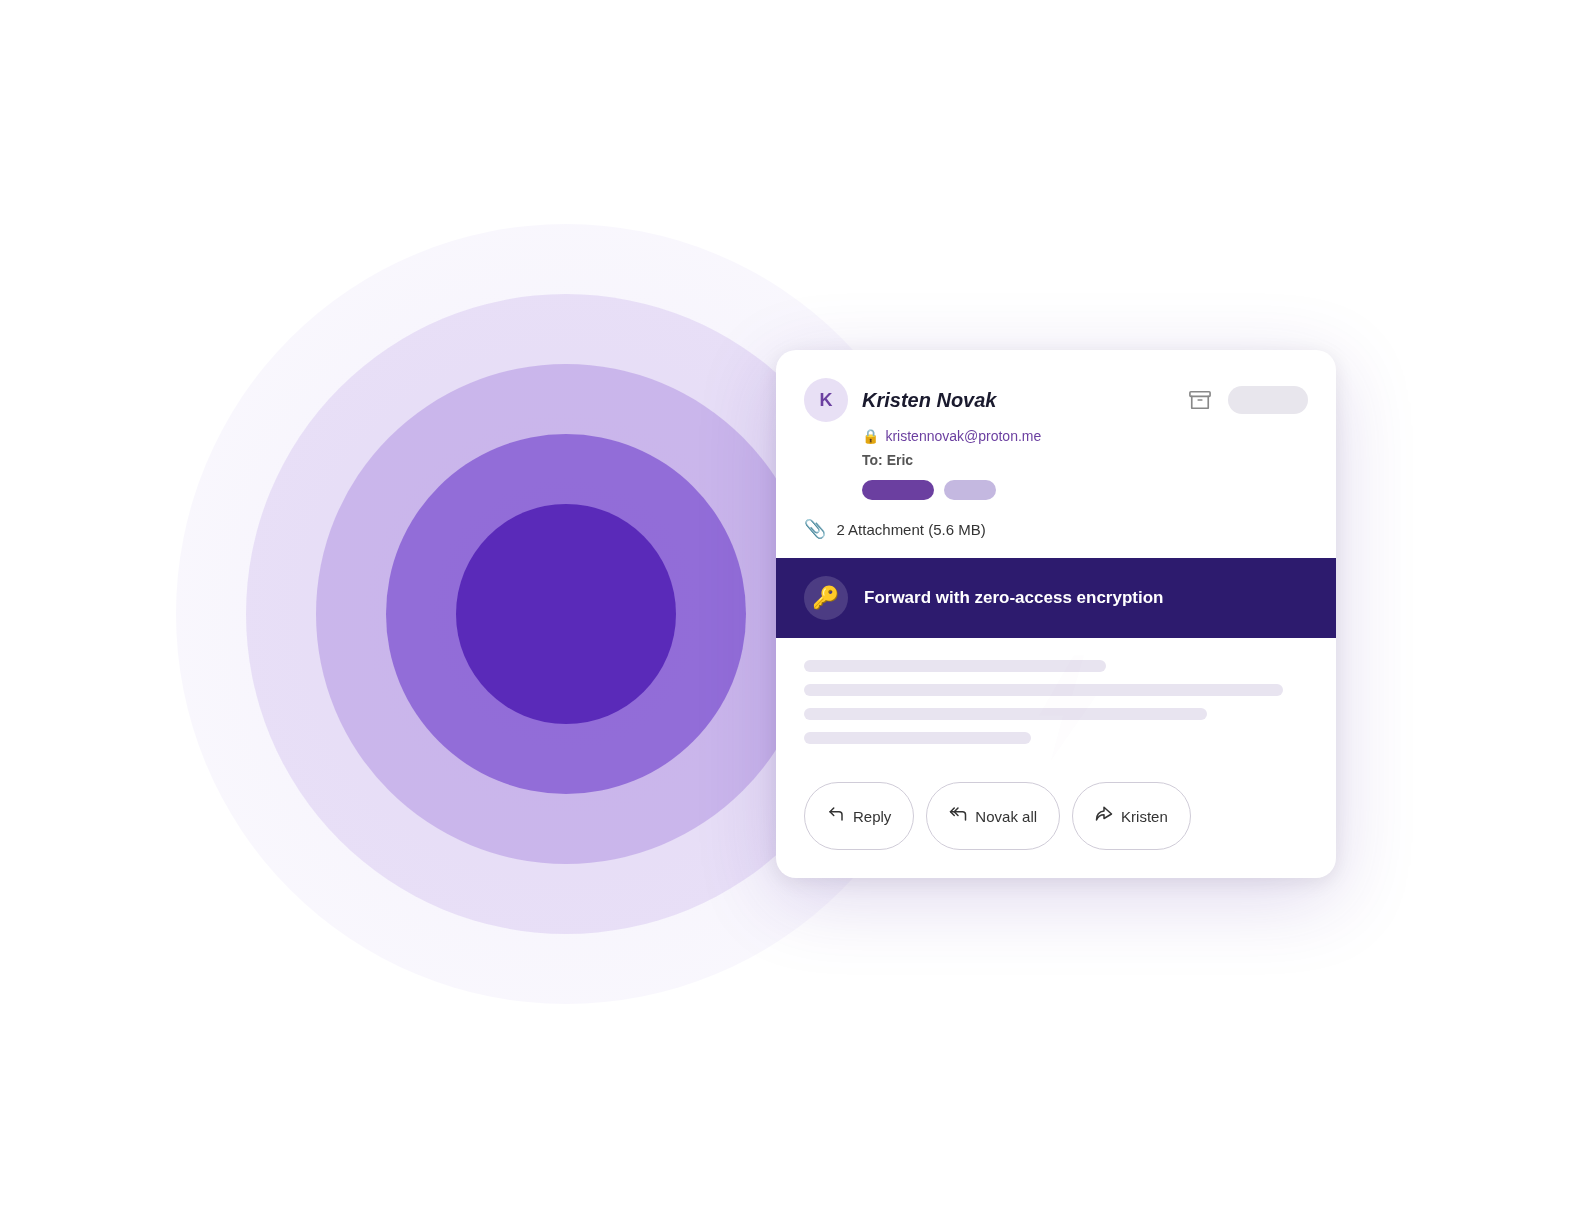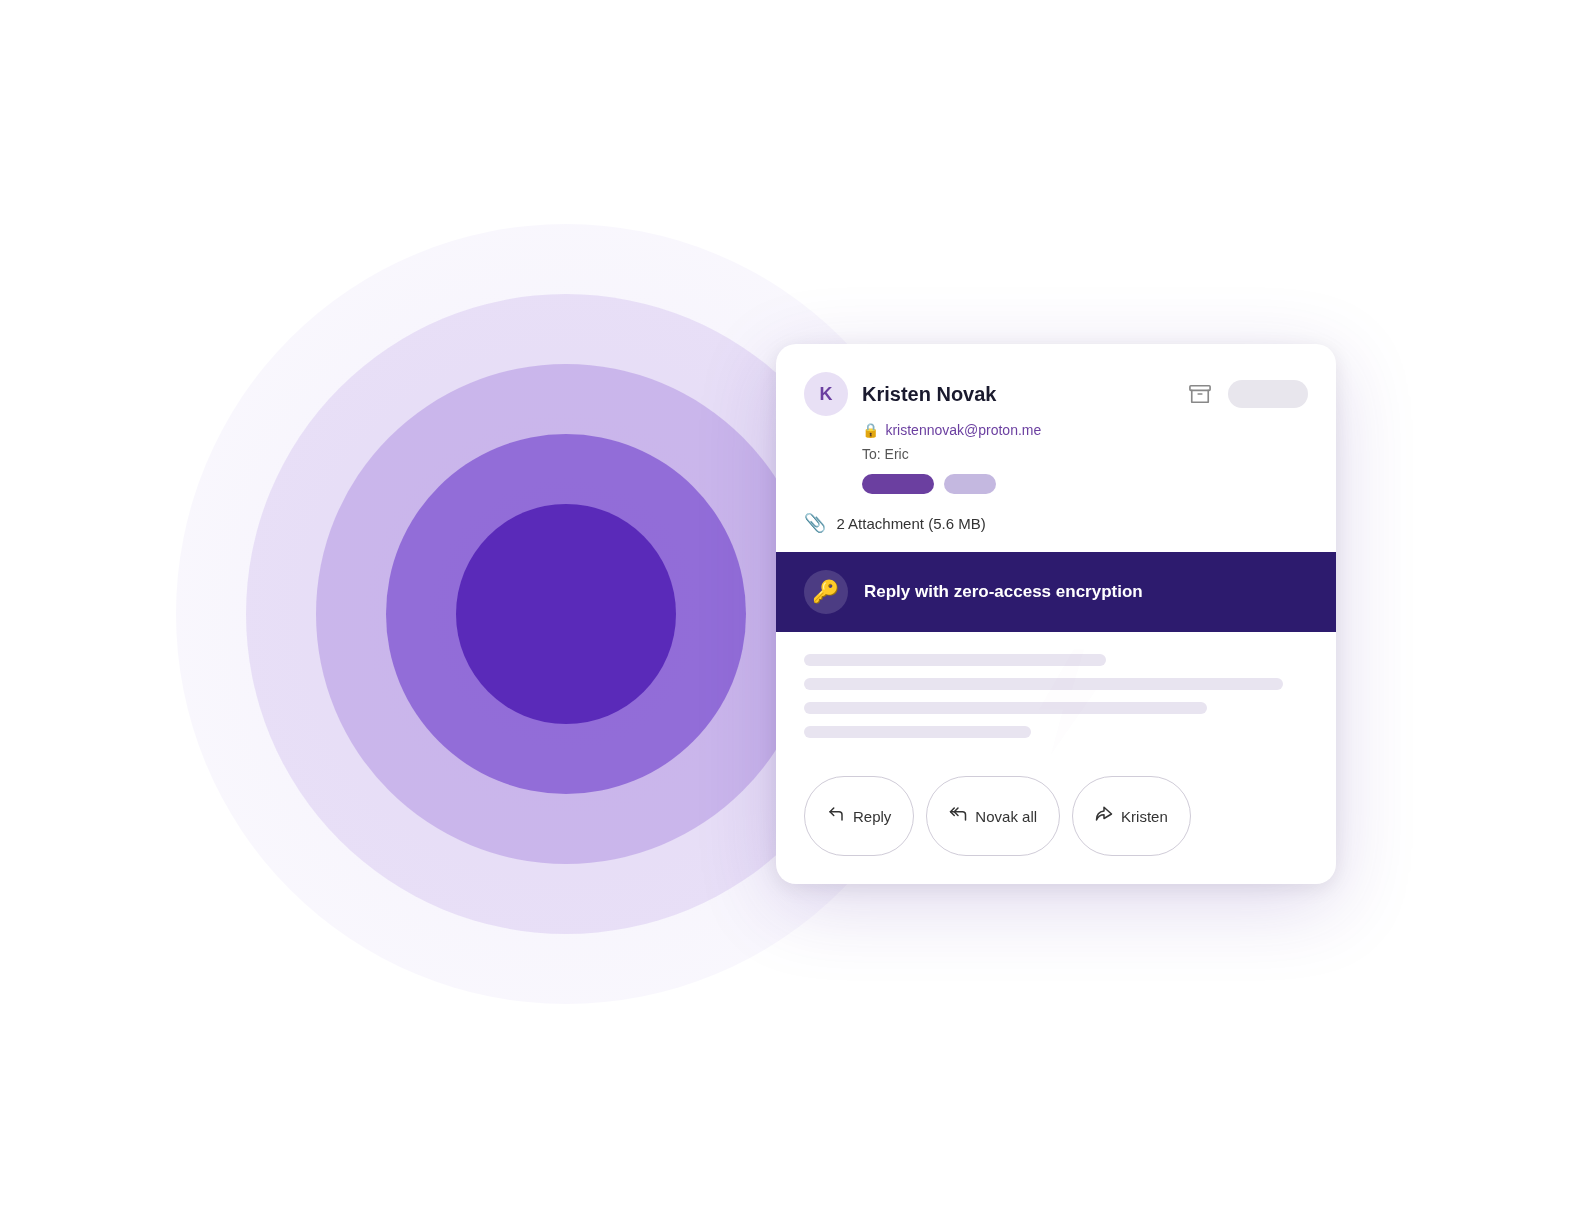--- a/index.html
+++ b/index.html
@@ -114,20 +114,21 @@
       font-size: 18px;
       font-weight: 600;
       color: #6b3fa0;
       flex-shrink: 0;
     }
 
     .sender-name {
       font-size: 20px;
       font-weight: 700;
       color: #1a1a2e;
+      font-style: italic;
     }
 
     .header-actions {
       display: flex;
       align-items: center;
       gap: 10px;
     }
 
     .inbox-icon-btn {
       width: 36px;
@@ -160,20 +161,21 @@
 
     .lock-icon {
       font-size: 14px;
     }
 
     .to-row {
       font-size: 14px;
       color: #555;
       margin-left: 58px;
       margin-bottom: 12px;
+      font-weight: bold;
     }
 
     .tag-row {
       display: flex;
       gap: 10px;
       margin-left: 58px;
       margin-bottom: 18px;
     }
 
     .tag-purple {
@@ -271,21 +273,21 @@
       display: flex;
       gap: 12px;
       padding: 18px 28px 28px 28px;
       justify-content: flex-start;
     }
 
     .action-btn {
       display: flex;
       align-items: center;
       gap: 8px;
-      padding: 28px 22px;
+      padding: 22px 22px;
       border: 1.5px solid #d0ccd8;
       border-radius: 50px;
       background: #ffffff;
       font-size: 15px;
       font-weight: 500;
       color: #333;
       cursor: pointer;
       transition: background 0.15s;
     }
 
@@ -347,21 +349,21 @@
 
     <div class="attachment-row">
       <span class="attachment-icon">📎</span>
       <span>2 Attachment (5.6 MB)</span>
     </div>
 
     <div class="encryption-banner">
       <div class="key-icon-circle">
         🔑
       </div>
-      <span class="encryption-text">Reply with zero-access encryption</span>
+      <span class="encryption-text">Forward with zero-access encryption</span>
     </div>
 
     <div class="content-area">
       <div class="content-watermark">
         
         <svg width="100" height="120" viewBox="0 0 60 80" fill="none">
           <path d="M35 5 L12 45 H28 L20 75 L50 32 H34 L42 5 Z" fill="#6b3fa0" opacity="0.15"></path>
         </svg>
       </div>
       <div class="skeleton-lines">

